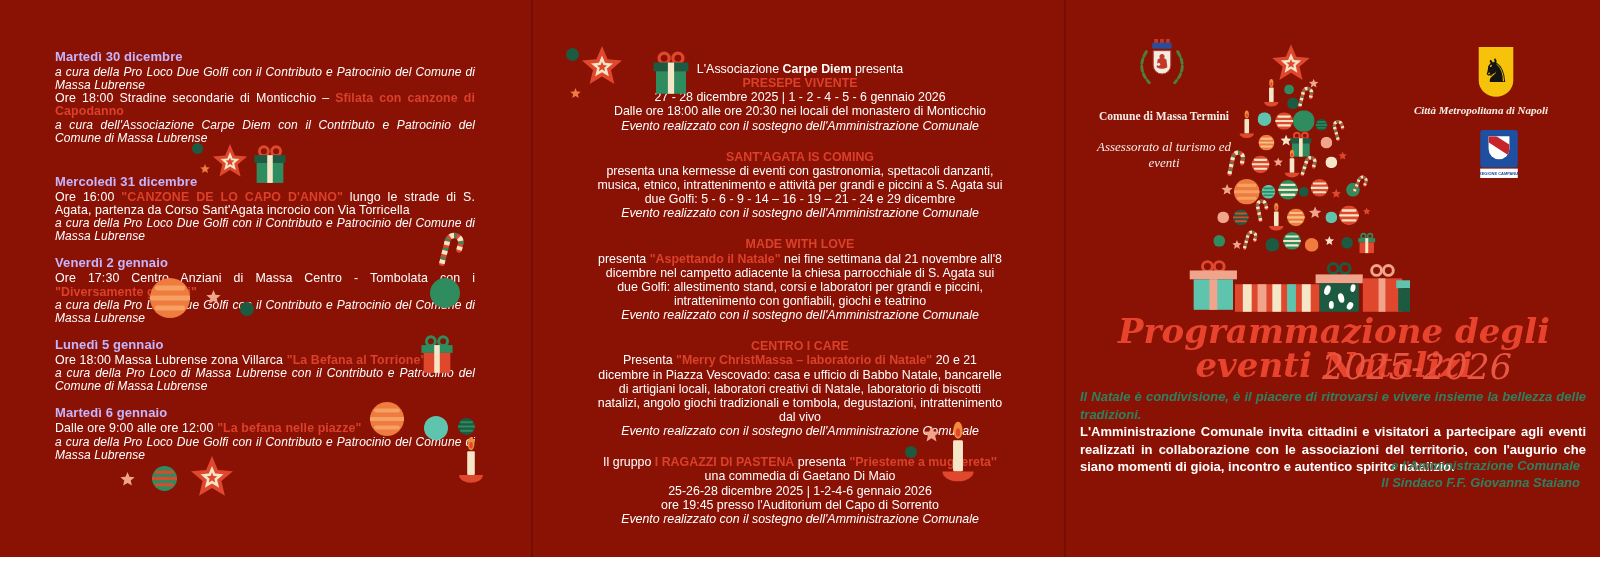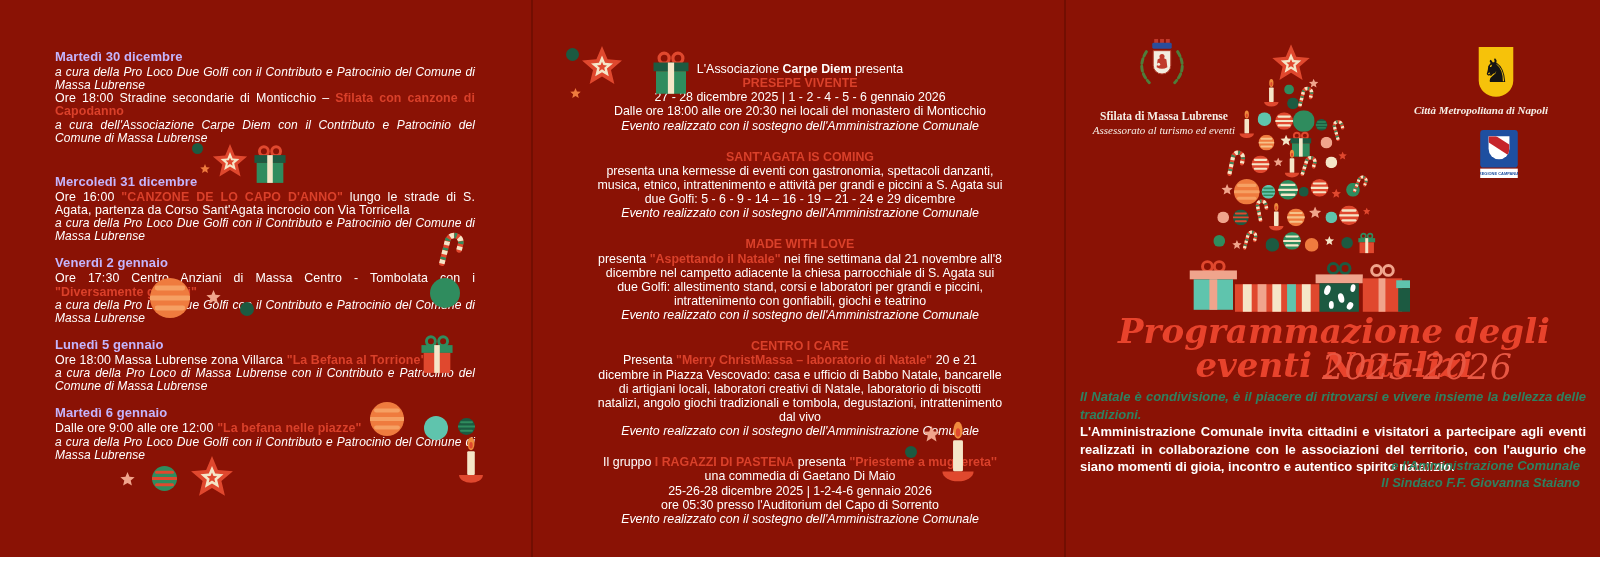--- a/index.html
+++ b/index.html
@@ -30,21 +30,21 @@
   .m-block{margin-bottom:17px}
   .m-block p{margin:0}
   .m-title{color:#da402a;font-weight:bold}
   .m-note{font-style:italic}
   .bold{font-weight:bold}
 
   
   .logo-caption{position:absolute;font-family:"Liberation Serif",serif;color:#f5eee6;text-align:center}
   .comune-captions{left:8px;top:110px;width:180px}
   .comune-name{font-weight:bold;font-size:11.5px;margin:0}
-  .comune-dept{font-style:italic;font-size:11px;margin:2px}
+  .comune-dept{font-style:italic;font-size:13px;margin:17px}
   .napoli-caption{left:330px;top:104px;width:170px;font-style:italic;font-weight:bold;font-size:11px}
   .script-title{
     position:absolute;left:0;top:314px;width:536px;text-align:center;
     font-family:"DejaVu Serif",serif;font-style:italic;font-weight:bold;
     font-size:34px;line-height:1;color:#e8432c;
   }
   .script-years{
     position:absolute;left:0;top:350px;width:446px;text-align:right;
     font-family:"DejaVu Serif",serif;font-style:italic;
     font-size:35px;line-height:1;color:#e85743;
@@ -221,21 +221,21 @@
     <div class="m-block">
       <p class="m-title">CENTRO I CARE</p>
       <p><span>Presenta </span><span class="hl">"Merry ChristMassa – laboratorio di Natale"</span><span> 20 e 21 dicembre in Piazza Vescovado: casa e ufficio di Babbo Natale, bancarelle di artigiani locali, laboratori creativi di Natale, laboratorio di biscotti natalizi, angolo giochi tradizionali e tombola, degustazioni, intrattenimento dal vivo</span></p>
       <p class="m-note">Evento realizzato con il sostegno dell'Amministrazione Comunale</p>
     </div>
 
     <div class="m-block">
       <p><span>Il gruppo </span><span class="hl">I RAGAZZI DI PASTENA</span><span> presenta </span><span class="hl">''Priesteme a mugliereta''</span></p>
       <p>una commedia di Gaetano Di Maio</p>
       <p>25-26-28 dicembre 2025 | 1-2-4-6 gennaio 2026</p>
-      <p>ore 05:30 presso l'Auditorium del Capo di Sorrento</p>
+      <p>ore 19:45 presso l'Auditorium del Capo di Sorrento</p>
       <p class="m-note">Evento realizzato con il sostegno dell'Amministrazione Comunale</p>
     </div>
   </div>
 
   <svg class="deco" style="left:33px;top:48px;width:13px;height:13px">
       <use href="#sym-ball" style="--c:#1c5a41"></use>
     </svg>
   <svg class="deco" style="left:37px;top:88px;width:11px;height:11px">
       <use href="#sym-star" style="--c:#ef7b3e"></use>
     </svg>
@@ -264,21 +264,21 @@
       <rect x="49" y="1" width="4" height="5" fill="#c0392b"></rect>
     <rect x="35" y="5" width="20" height="6" rx="1.5" fill="#2a4d9b"></rect>
     <path d="M36,13 h18 v15 a9,9 0 0 1 -18,0 Z" fill="#f3ede0" stroke="#b3402e" stroke-width="1"></path>
     <circle cx="45" cy="19" r="2.6" fill="#c0392b"></circle>
     <path d="M40.5,22 q4.5,-3.2 9,0 l1,8 q-5.5,3.4 -11,0 Z" fill="#c0392b"></path>
     <circle cx="41.5" cy="27" r="1.6" fill="#f3ede0"></circle>
     <path d="M29,14 q-11,17 3,32" fill="none" stroke="#4f7d3a" stroke-width="3" stroke-linecap="round" stroke-dasharray="5 3"></path>
     <path d="M61,14 q11,17 -3,32" fill="none" stroke="#4f7d3a" stroke-width="3" stroke-linecap="round" stroke-dasharray="5 3"></path>
   </svg>
   <div class="logo-caption comune-captions">
-    <p class="comune-name">Sfilata di Massa Lubrense</p>
+    <p class="comune-name">Comune di Massa Termini</p>
     <p class="comune-dept">Assessorato al turismo ed eventi</p>
   </div>
 
   <svg class="deco" style="left:410px;top:46px;width:40px;height:54px" viewBox="0 0 36 50">
     <path d="M2,1 h32 v31 a16,15 0 0 1 -32,0 Z" fill="#f6c20a"></path>
     <text x="18" y="33" text-anchor="middle" font-size="30" font-family="DejaVu Sans" fill="#141414">♞</text>
   </svg>
   <div class="logo-caption napoli-caption">Città Metropolitana di Napoli</div>
 
   <svg class="deco" style="left:414px;top:130px;width:38px;height:48px" viewBox="0 0 36 46">

